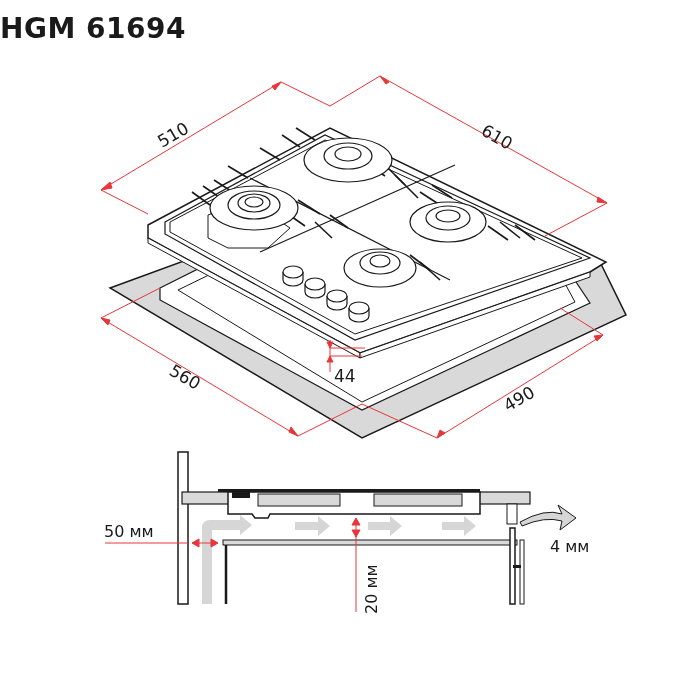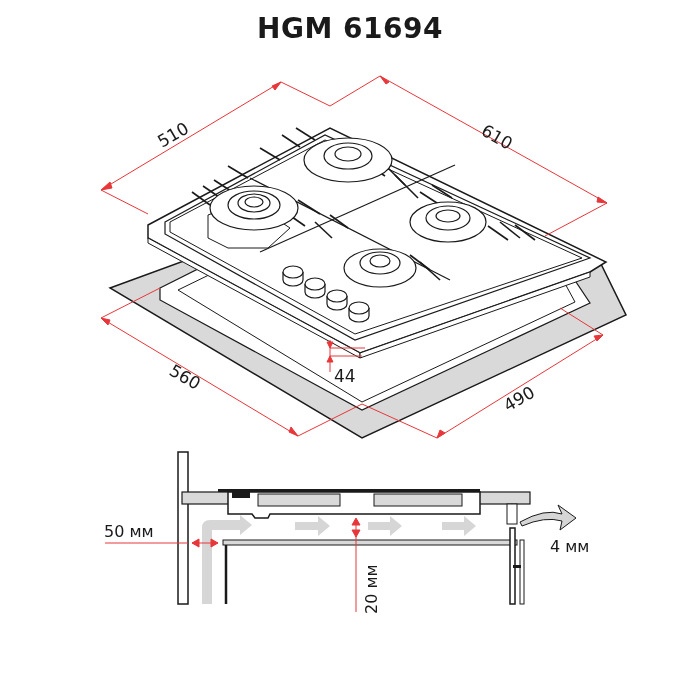--- a/index.html
+++ b/index.html
@@ -1,17 +1,17 @@
 <!DOCTYPE html>
 <html><head>
 <meta charset="utf-8">
 <style>
   html, body { margin:0; padding:0; background:#ffffff; }
   body { width:700px; height:700px; position:relative; overflow:hidden; font-family:"DejaVu Sans", sans-serif; }
-  .title { position:absolute; left:0; top:12px; width:700px; text-align:center; font-family:"DejaVu Sans", sans-serif; font-weight:bold; font-size:28px; color:#1a1a1a; letter-spacing:0.5px; }
+  .title { position:absolute; left:0; top:12px; width:700px; text-align:left; font-family:"DejaVu Sans", sans-serif; font-weight:bold; font-size:28px; color:#1a1a1a; letter-spacing:0.5px; }
   svg { position:absolute; left:0; top:0; }
   .dim-text { font-family:"DejaVu Sans", sans-serif; font-size:17px; fill:#1a1a1a; }
   .lbl-text { font-family:"DejaVu Sans", sans-serif; font-size:16px; fill:#1a1a1a; }
 </style>
 </head>
 <body>
 
 <div class="title">HGM 61694</div>
 
 <svg width="700" height="700" viewBox="0 0 700 700">

